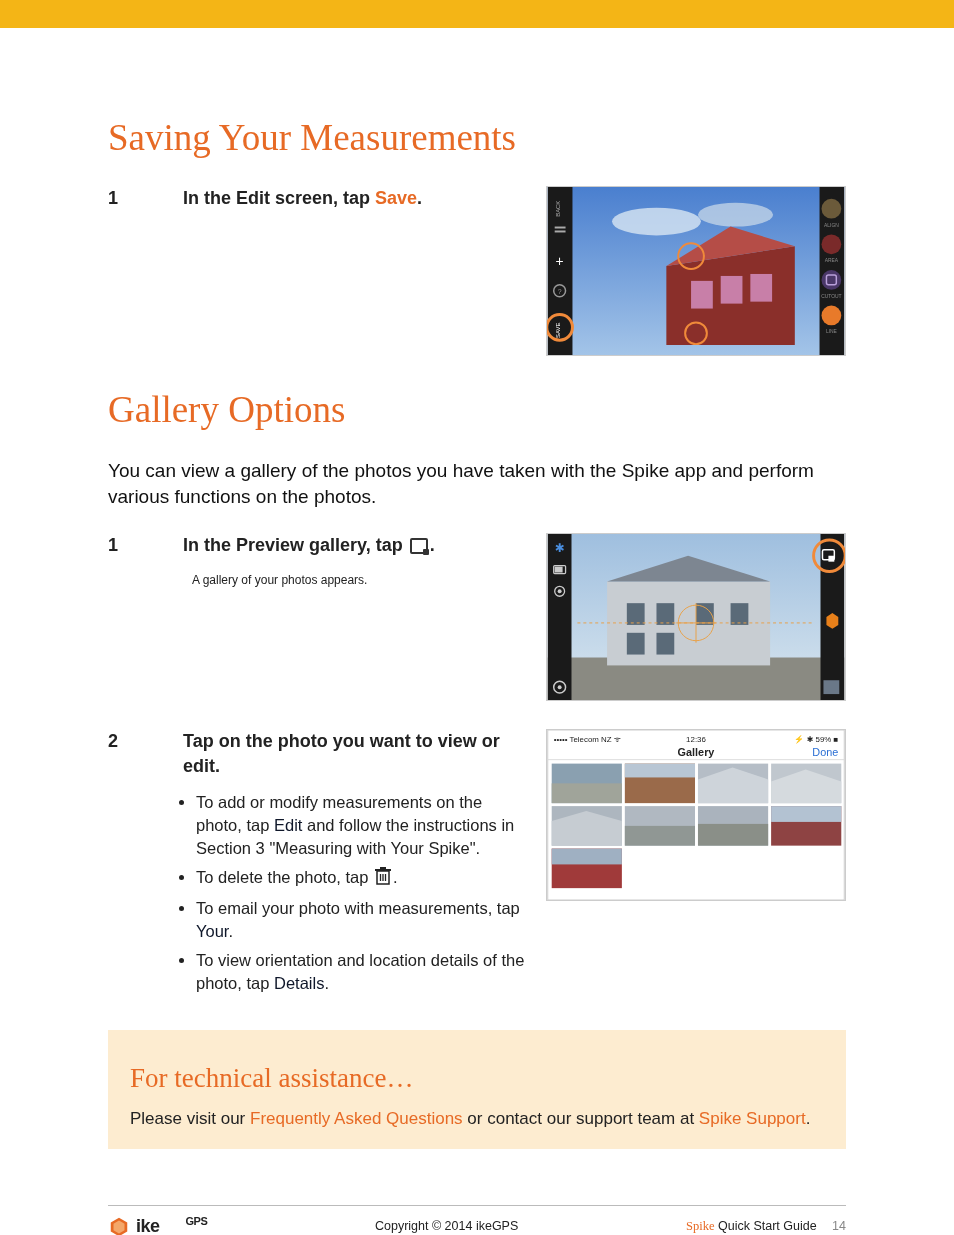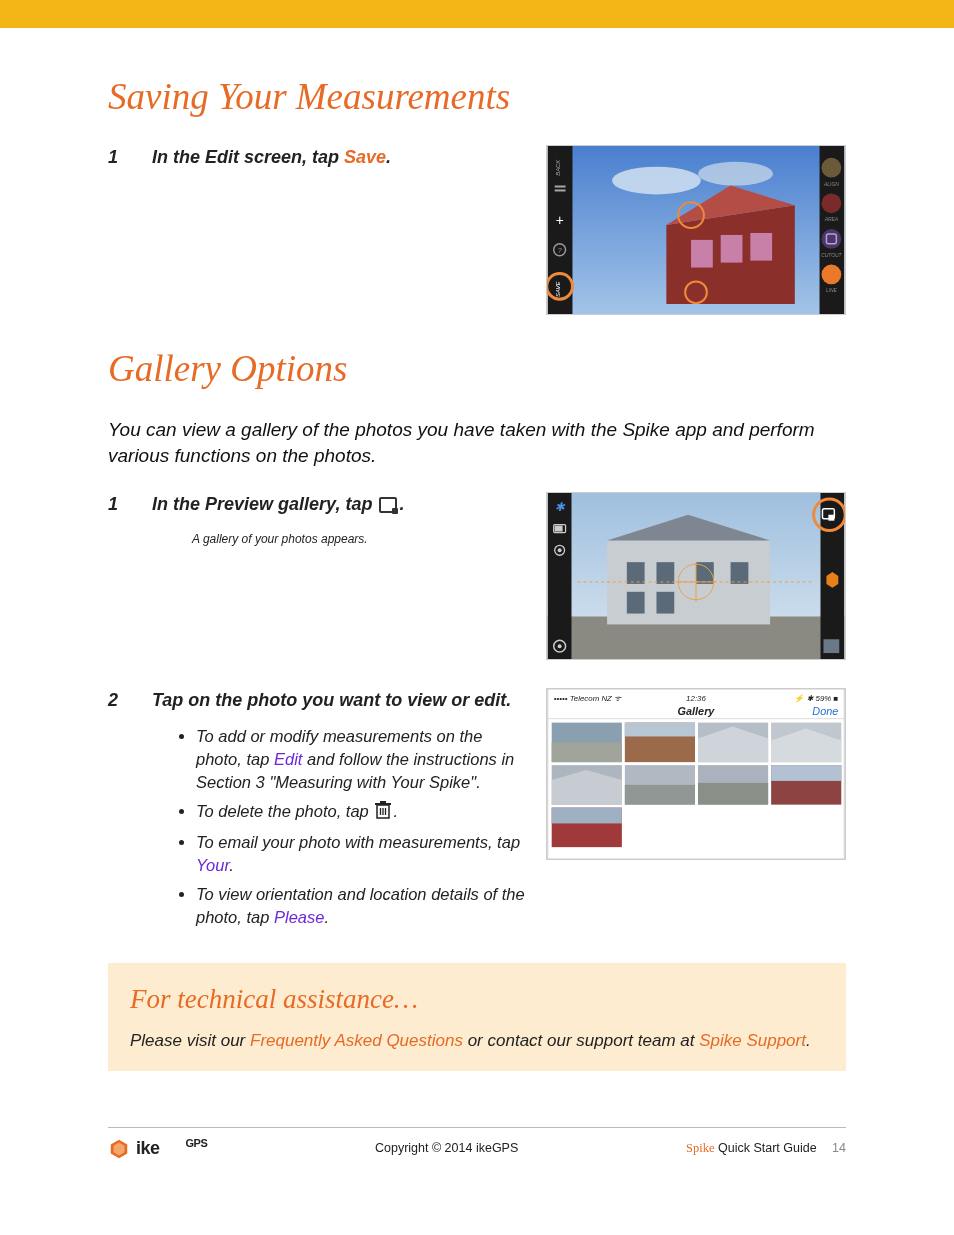--- a/index.html
+++ b/index.html
@@ -9,22 +9,21 @@
     background: #fff;
     color: #222;
     font-size: 17px;
     line-height: 1.4;
   }
   .topbar {
     height: 28px;
     background: #f4b516;
   }
   .page {
-    padding: 43px 108px 30px 108px;
-    font-style: italic;
+    padding: 84px 108px 30px 108px;
   }
   h1 {
     font-family: Georgia, 'Times New Roman', serif;
     font-weight: normal;
     color: #e76a25;
     font-size: 37px;
     margin: 0 0 22px 0;
   }
   .intro {
     font-size: 19px;
@@ -41,36 +40,37 @@
     font-weight: bold;
     font-size: 18px;
   }
   .step-mid {
     flex: 1 1 auto;
     padding-right: 18px;
   }
   .step-title {
     font-weight: bold;
     font-size: 18px;
+    margin-left: 31px;
   }
   .step-title .accent { color: #e76a25; }
   .step-sub {
     margin-top: 14px;
     margin-left: 40px;
     font-size: 12px;
   }
   .step-bullets {
     margin: 12px 0 0 24px;
     padding-left: 20px;
   }
   .step-bullets li {
     margin-bottom: 6px;
     font-size: 16.5px;
   }
-  .step-bullets .accent { color: #6d28d9; }
+  .step-bullets .accent { color: #0f172a; }
   .step-right {
     flex: 0 0 300px;
   }
   .step-right svg {
     border: 1px solid #ccc;
     display: block;
   }
   .gallery-icon-inline {
     display: inline-block;
     width: 18px; height: 16px;
@@ -96,21 +96,21 @@
   .tech-box {
     background: #fdecd0;
     padding: 18px 22px 18px 22px;
     margin-top: 26px;
   }
   .tech-box h2 {
     font-family: Georgia, 'Times New Roman', serif;
     font-weight: normal;
     color: #e76a25;
     font-size: 27px;
-    margin: 0 0 10px 0;
+    margin: 12px 0 10px 0;
   }
   .tech-text .accent { color: #e76a25; }
   .footer {
     border-top: 1px solid #bbb;
     margin: 26px 108px 0 108px;
     padding: 8px 0 40px 0;
     display: flex;
     align-items: center;
     justify-content: space-between;
     font-size: 12.5px;
@@ -274,21 +274,21 @@
                 <rect x="5" y="0" width="6" height="2" fill="#222"></rect>
                 <line x1="5.5" y1="7" x2="5.5" y2="14" stroke="#222" stroke-width="1.3"></line>
                 <line x1="8" y1="7" x2="8" y2="14" stroke="#222" stroke-width="1.3"></line>
                 <line x1="10.5" y1="7" x2="10.5" y2="14" stroke="#222" stroke-width="1.3"></line>
               </svg></span><span>.</span>
         </li>
         <li>
           <span>To email your photo with measurements, tap </span><span class="accent">Your</span><span>.</span>
         </li>
         <li>
-          <span>To view orientation and location details of the photo, tap </span><span class="accent">Please</span><span>.</span>
+          <span>To view orientation and location details of the photo, tap </span><span class="accent">Details</span><span>.</span>
         </li>
       </ul>
     </div>
     <div class="step-right">
       <svg width="300" height="172" viewBox="0 0 300 172">
         <rect width="300" height="172" fill="#fff" stroke="#ccc"></rect>
 
         <text x="6" y="12" font-size="8" fill="#222">••••• Telecom NZ ᯤ</text>
         <text x="150" y="12" font-size="8" fill="#222" text-anchor="middle">12:36</text>
         <text x="294" y="12" font-size="8" fill="#222" text-anchor="end">⚡ ✱ 59% ■</text>

